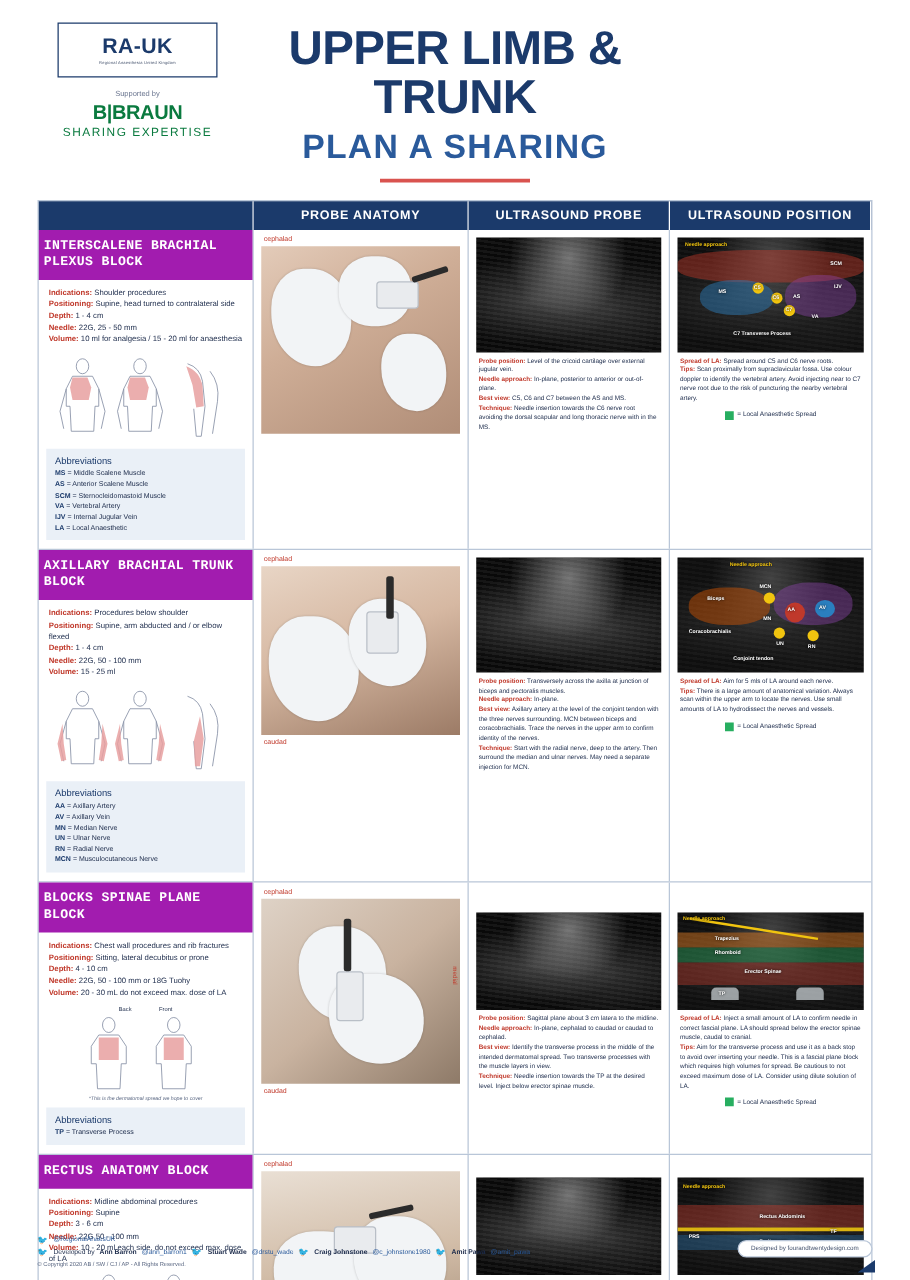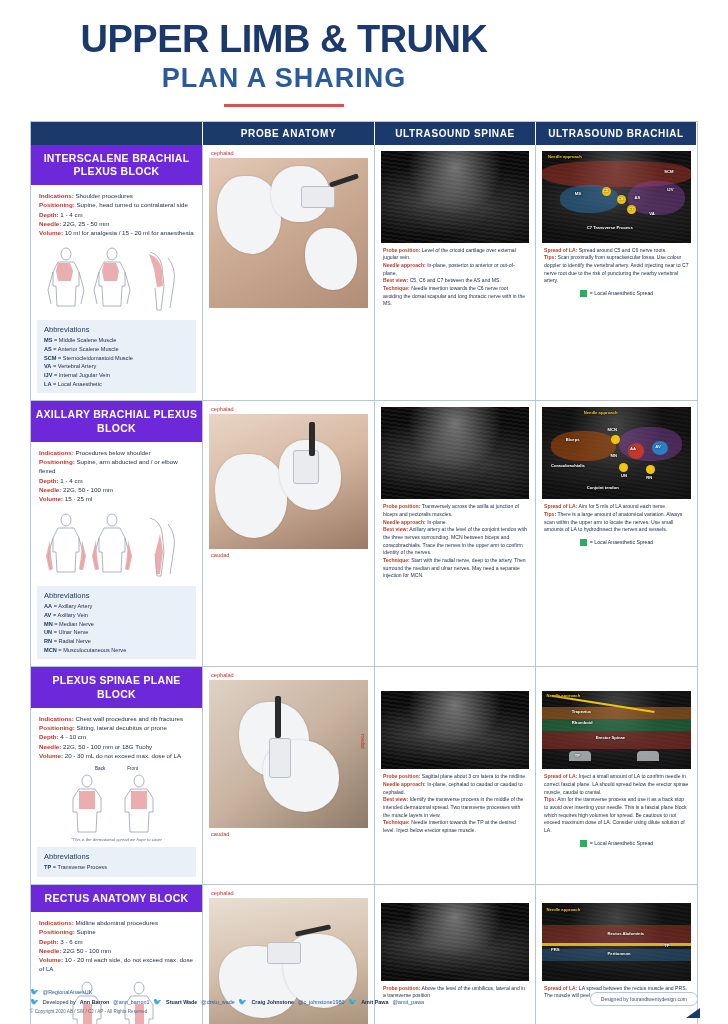--- a/index.html
+++ b/index.html
@@ -43,22 +43,22 @@
   .c2 { width: 172px; flex:0 0 172px; }
   .c3 { width: 161px; flex:0 0 161px; }
   .c4 { width: 161px; flex:0 0 161px; }
 
   .block-row { display:flex; border-bottom:1px solid #b9c6d8; }
   .block-row:last-child { border-bottom:none; }
   .cell { border-right:1px solid #b9c6d8; position:relative; }
   .cell:last-child { border-right:none; }
 
   
-  .blk-title { background:#6d28d9; color:#fff; text-align:center; font-size:10.5px; font-weight:bold;
-               padding:7px 4px; line-height:1.25; letter-spacing:.3px;}
+  .blk-title { background:#a21caf; color:#fff; text-align:left; font-size:10.5px; font-weight:bold;
+               padding:7px 4px; line-height:1.25; letter-spacing:.3px;font-family:Liberation Mono, monospace;}
   .info { padding:6px 8px 4px 8px; font-size:6.2px; line-height:1.5; }
   .info .lbl { color:#c0392b; font-weight:bold; }
   .info .val { color:#1b2a4a; }
   .figure { height: 72px; display:flex; align-items:center; justify-content:center; gap:8px; margin:2px 0 2px 0;}
   .fignote { font-size:4.2px; font-style:italic; color:#5a6782; text-align:center; padding:0 8px;}
   .abbrev { background:#eaf0f7; margin:5px 6px 7px 6px; padding:5px 7px; }
   .abbrev-h { font-size:7.5px; font-weight:normal; color:#1b3a6b; margin-bottom:2px;}
   .abbrev-l { font-size:5.6px; color:#1b2a4a; line-height:1.55;}
   .abbrev-l b { color:#1b3a6b; }
 
@@ -112,35 +112,46 @@
               font-size:5px; color:#42506b; padding:3px 10px; background:#fff;}
   .corner { position:absolute; right:-2px; bottom:-4px; width:0;height:0;
             border-left:14px solid transparent; border-bottom:10px solid #1b3a6b;}
 </style>
 </head>
 <body>
 
 <div class="page">
 
   <div class="header">
+    <div class="brand">
+      <div class="ra-uk-box">
+        <div class="ra-uk-text">RA-UK</div>
+        <div class="ra-uk-sub">Regional Anaesthesia United Kingdom</div>
+      </div>
+      <div class="supported">Supported by</div>
+      <div class="braun">
+        <div class="braun-name">B|BRAUN</div>
+        <div class="braun-tag">SHARING EXPERTISE</div>
+      </div>
+    </div>
     <div class="titles">
       <div class="main-title">UPPER LIMB &amp; TRUNK</div>
       <div class="sub-title">PLAN A SHARING</div>
       <div class="title-rule"></div>
     </div>
     <div class="brand" style="visibility:hidden"></div>
   </div>
 
   <div class="grid">
 
     <div class="col-head-row">
       <div class="ch c1 blank"></div>
       <div class="ch c2">PROBE ANATOMY</div>
-      <div class="ch c3">ULTRASOUND SPINAE</div>
-      <div class="ch c4">ULTRASOUND BRACHIAL</div>
+      <div class="ch c3">ULTRASOUND PROBE</div>
+      <div class="ch c4">ULTRASOUND POSITION</div>
     </div>
 
     <div class="block-row">
       <div class="cell c1">
         <div class="blk-title">INTERSCALENE BRACHIAL PLEXUS BLOCK</div>
         <div class="info">
           <div><span class="lbl">Indications:</span>
                <span class="val">Shoulder procedures</span></div>
           <div><span class="lbl">Positioning:</span>
                <span class="val">Supine, head turned to contralateral side</span></div>
@@ -238,21 +249,21 @@
           <div class="la-legend">
             <span class="la-chip"></span>
             <span>= Local Anaesthetic Spread</span>
           </div>
         </div>
       </div>
     </div>
 
     <div class="block-row">
       <div class="cell c1">
-        <div class="blk-title">AXILLARY BRACHIAL PLEXUS BLOCK</div>
+        <div class="blk-title">AXILLARY BRACHIAL TRUNK BLOCK</div>
         <div class="info">
           <div><span class="lbl">Indications:</span> <span class="val">Procedures below shoulder</span></div>
           <div><span class="lbl">Positioning:</span> <span class="val">Supine, arm abducted and / or elbow flexed</span></div>
           <div><span class="lbl">Depth:</span> <span class="val">1 - 4 cm</span></div>
           <div><span class="lbl">Needle:</span> <span class="val">22G, 50 - 100 mm</span></div>
           <div><span class="lbl">Volume:</span> <span class="val">15 - 25 ml</span></div>
         </div>
         <div class="figure">
           <svg width="150" height="70" viewBox="0 0 150 70">
             <g fill="none" stroke="#8a94a8" stroke-width=".7">
@@ -343,21 +354,21 @@
           <div class="la-legend">
             <span class="la-chip"></span>
             <span>= Local Anaesthetic Spread</span>
           </div>
         </div>
       </div>
     </div>
 
     <div class="block-row">
       <div class="cell c1">
-        <div class="blk-title">PLEXUS SPINAE PLANE BLOCK</div>
+        <div class="blk-title">BLOCKS SPINAE PLANE BLOCK</div>
         <div class="info">
           <div><span class="lbl">Indications:</span> <span class="val">Chest wall procedures and rib fractures</span></div>
           <div><span class="lbl">Positioning:</span> <span class="val">Sitting, lateral decubitus or prone</span></div>
           <div><span class="lbl">Depth:</span> <span class="val">4 - 10 cm</span></div>
           <div><span class="lbl">Needle:</span> <span class="val">22G, 50 - 100 mm or 18G Tuohy</span></div>
           <div><span class="lbl">Volume:</span> <span class="val">20 - 30 mL do not exceed max. dose of LA</span></div>
         </div>
         <div style="display:flex;justify-content:center;gap:22px;font-size:4.6px;color:#1b2a4a;margin-top:2px;">
           <span>Back</span>
           <span>Front</span>

